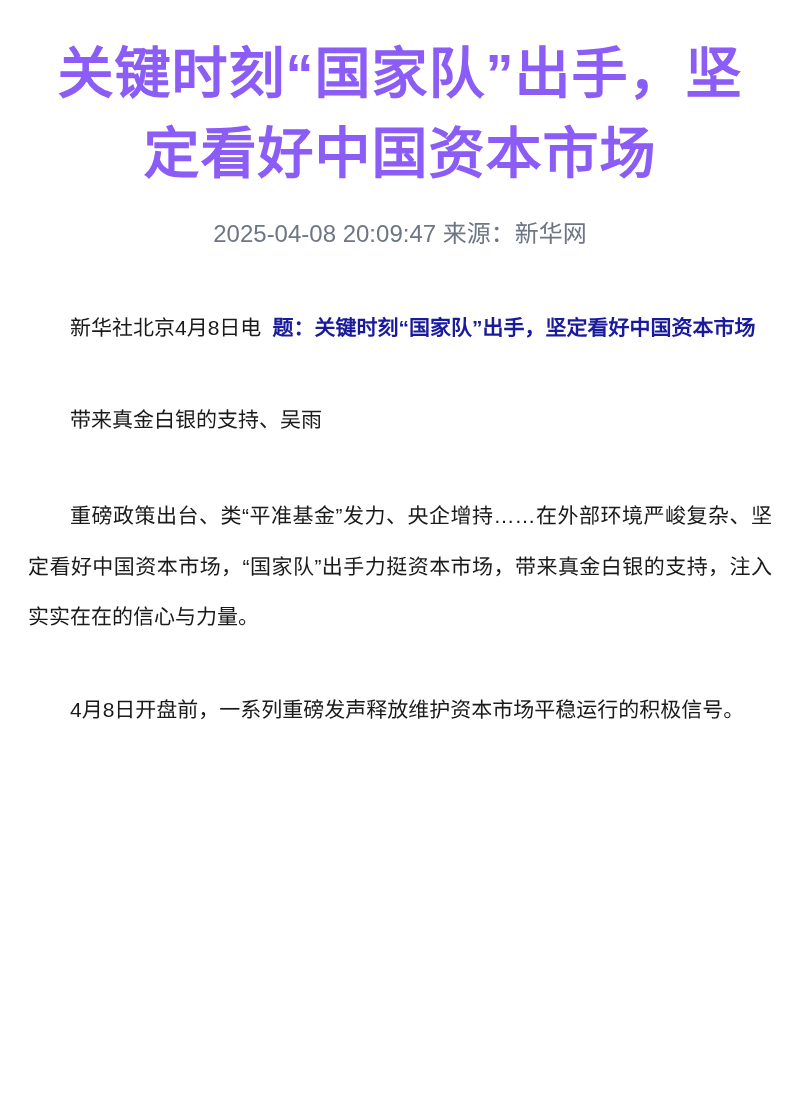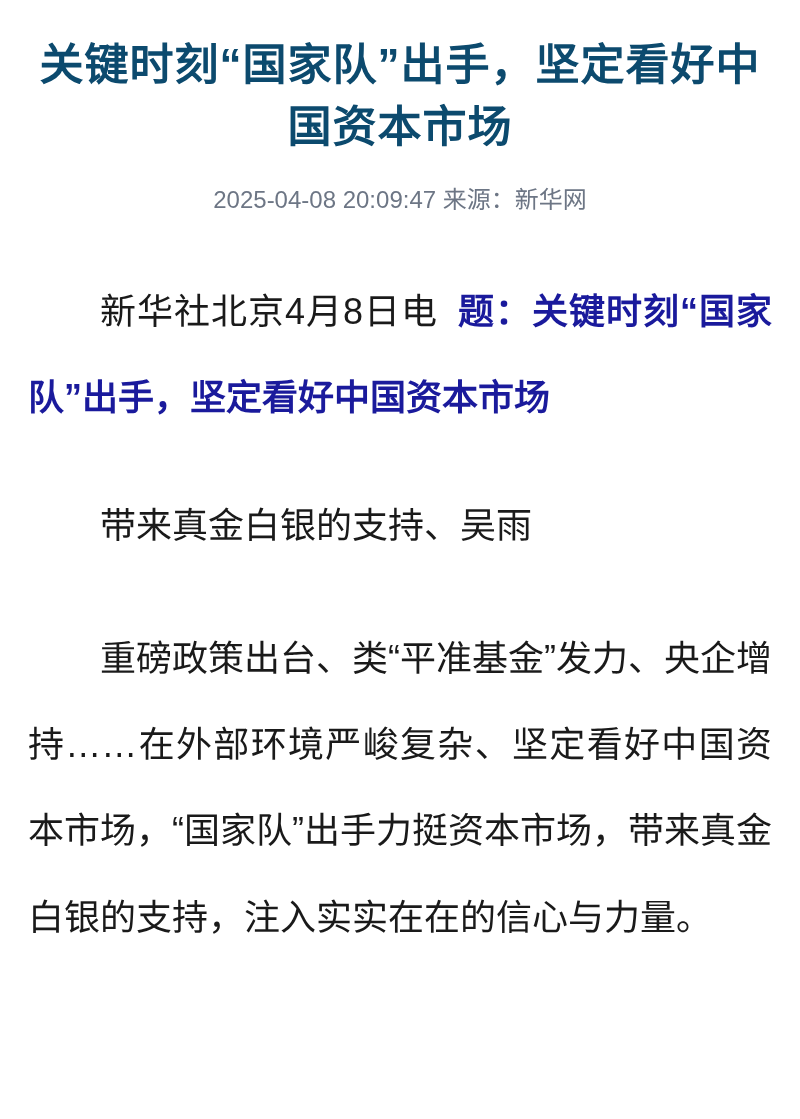--- a/index.html
+++ b/index.html
@@ -14,39 +14,39 @@
     min-height: 1119px;
     margin: 0 auto;
     color: #1a1a1a;
   }
   .page {
     width: 800px;
     padding: 34px 28px 48px 28px;
   }
   .article-title {
     margin: 0 6px 0 6px;
-    font-size: 44px;
+    font-size: 56px;
     line-height: 1.42;
     font-weight: 700;
     text-align: center;
-    color: #0c4a6e;
+    color: #8b5cf6;
     letter-spacing: 1px;
   }
   .article-meta {
     margin-top: 24px;
     text-align: center;
     font-size: 24px;
     line-height: 1.4;
     color: #6d7685;
     font-weight: 400;
   }
   .article-meta .meta-piece { white-space: nowrap; }
   .article-body {
     margin-top: 52px;
-    font-size: 36px;
+    font-size: 21px;
     color: #1a1a1a;
   }
   .article-body p {
     margin: 0 0 42px 0;
     line-height: 2.4;
     text-indent: 2em;
     text-align: justify;
   }
   .article-body p.byline { margin-bottom: 46px; }
   .dateline {
@@ -74,16 +74,17 @@
 
     <p>
       <span class="dateline">新华社北京4月8日电</span>
       <span class="subtitle-inline">题：关键时刻“国家队”出手，坚定看好中国资本市场</span>
     </p>
 
     <p class="byline">带来真金白银的支持、吴雨</p>
 
     <p>重磅政策出台、类“平准基金”发力、央企增持……在外部环境严峻复杂、坚定看好中国资本市场，“国家队”出手力挺资本市场，带来真金白银的支持，注入实实在在的信心与力量。</p>
 
+    <p>4月8日开盘前，一系列重磅发声释放维护资本市场平稳运行的积极信号。</p>
 
   </div>
 
 </div>
 
 </body></html>

